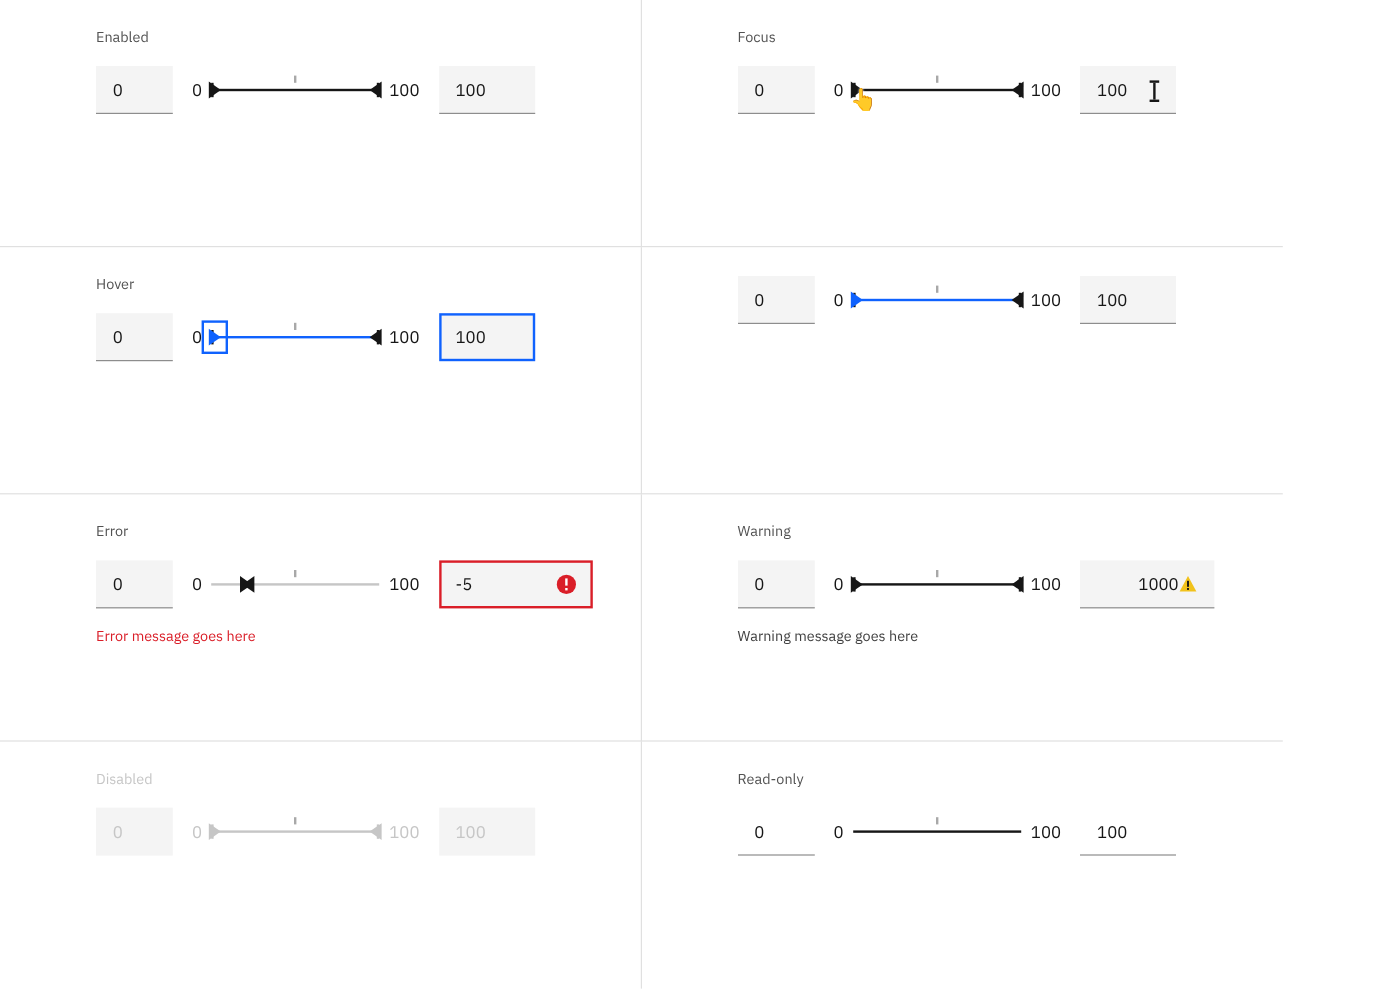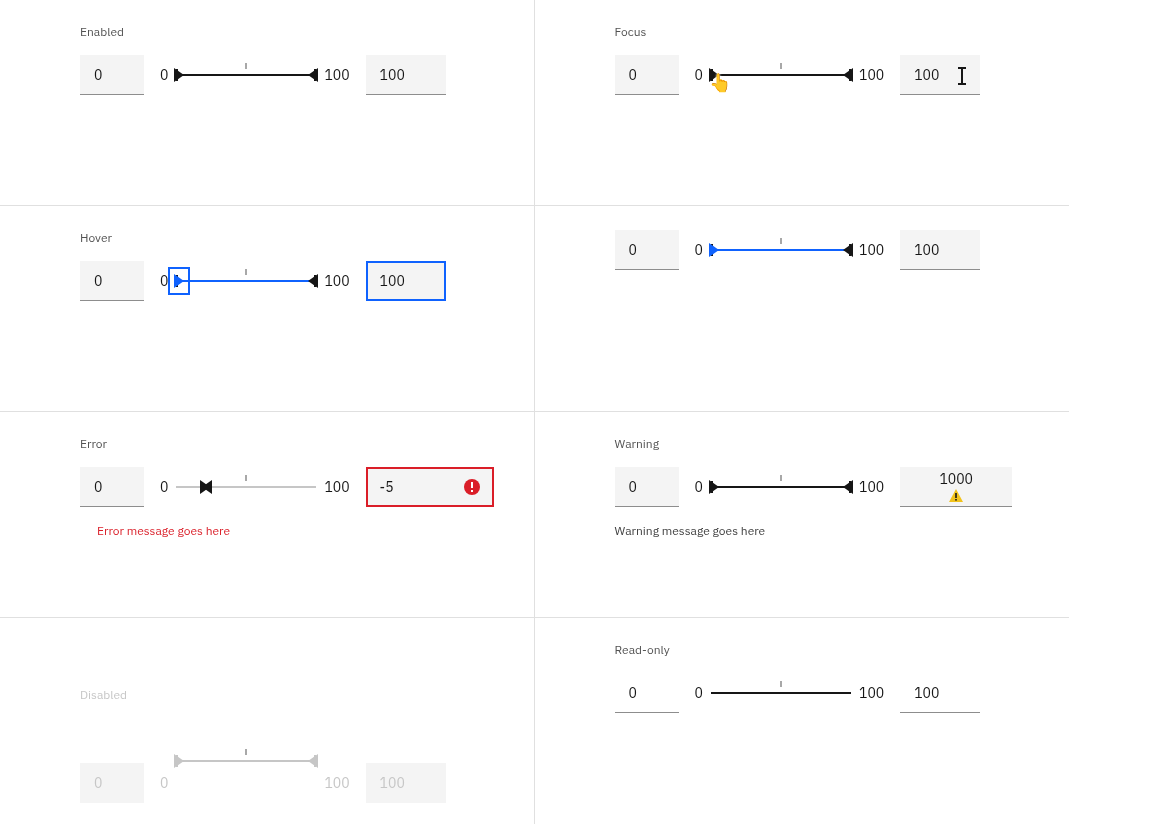--- a/index.html
+++ b/index.html
@@ -62,22 +62,21 @@
   }
   .numbox.error {
     outline: 2px solid #da1e28;
     outline-offset: -2px;
     border-bottom-color: transparent;
     width: 128px;
     justify-content: space-between;
   }
   .numbox.warning {
     width: 112px;
-    justify-content: center;
-    flex-direction: column;
+    justify-content: flex-end;
   }
 
   .slider-wrap {
     display: flex;
     align-items: center;
     gap: 8px;
     flex: 0 0 auto;
   }
   .tick-label {
     font-size: 14px;
@@ -154,21 +153,21 @@
     position: absolute;
     left: -4px; top: -12px;
     width: 18px; height: 24px;
     outline: 2px solid #0f62fe;
   }
 
   .msg {
     font-size: 12px;
     margin-top: 16px;
   }
-  .msg.error   { color: #da1e28; margin-left: 17px; }
+  .msg.error   { color: #da1e28; }
   .msg.warning { color: #404040; }
 
   
   .icon-error {
     width: 16px; height: 16px;
     background: #da1e28;
     border-radius: 50%;
     position: relative;
     flex: 0 0 auto;
   }
@@ -192,21 +191,20 @@
     height: 16px;
     flex: 0 0 auto;
   }
   .icon-warning svg { display:block; }
 
   
   .disabled .label,
   .disabled .tick-label,
   .disabled .numbox {
     color: #c6c6c6;
-    margin-top: 45px;
   }
   .disabled .numbox { border-bottom-color: transparent; }
 
   
   .cursor-hand {
     position: absolute;
     font-size: 18px;
     pointer-events: none;
     filter: drop-shadow(0 0 1px #fff);
   }

